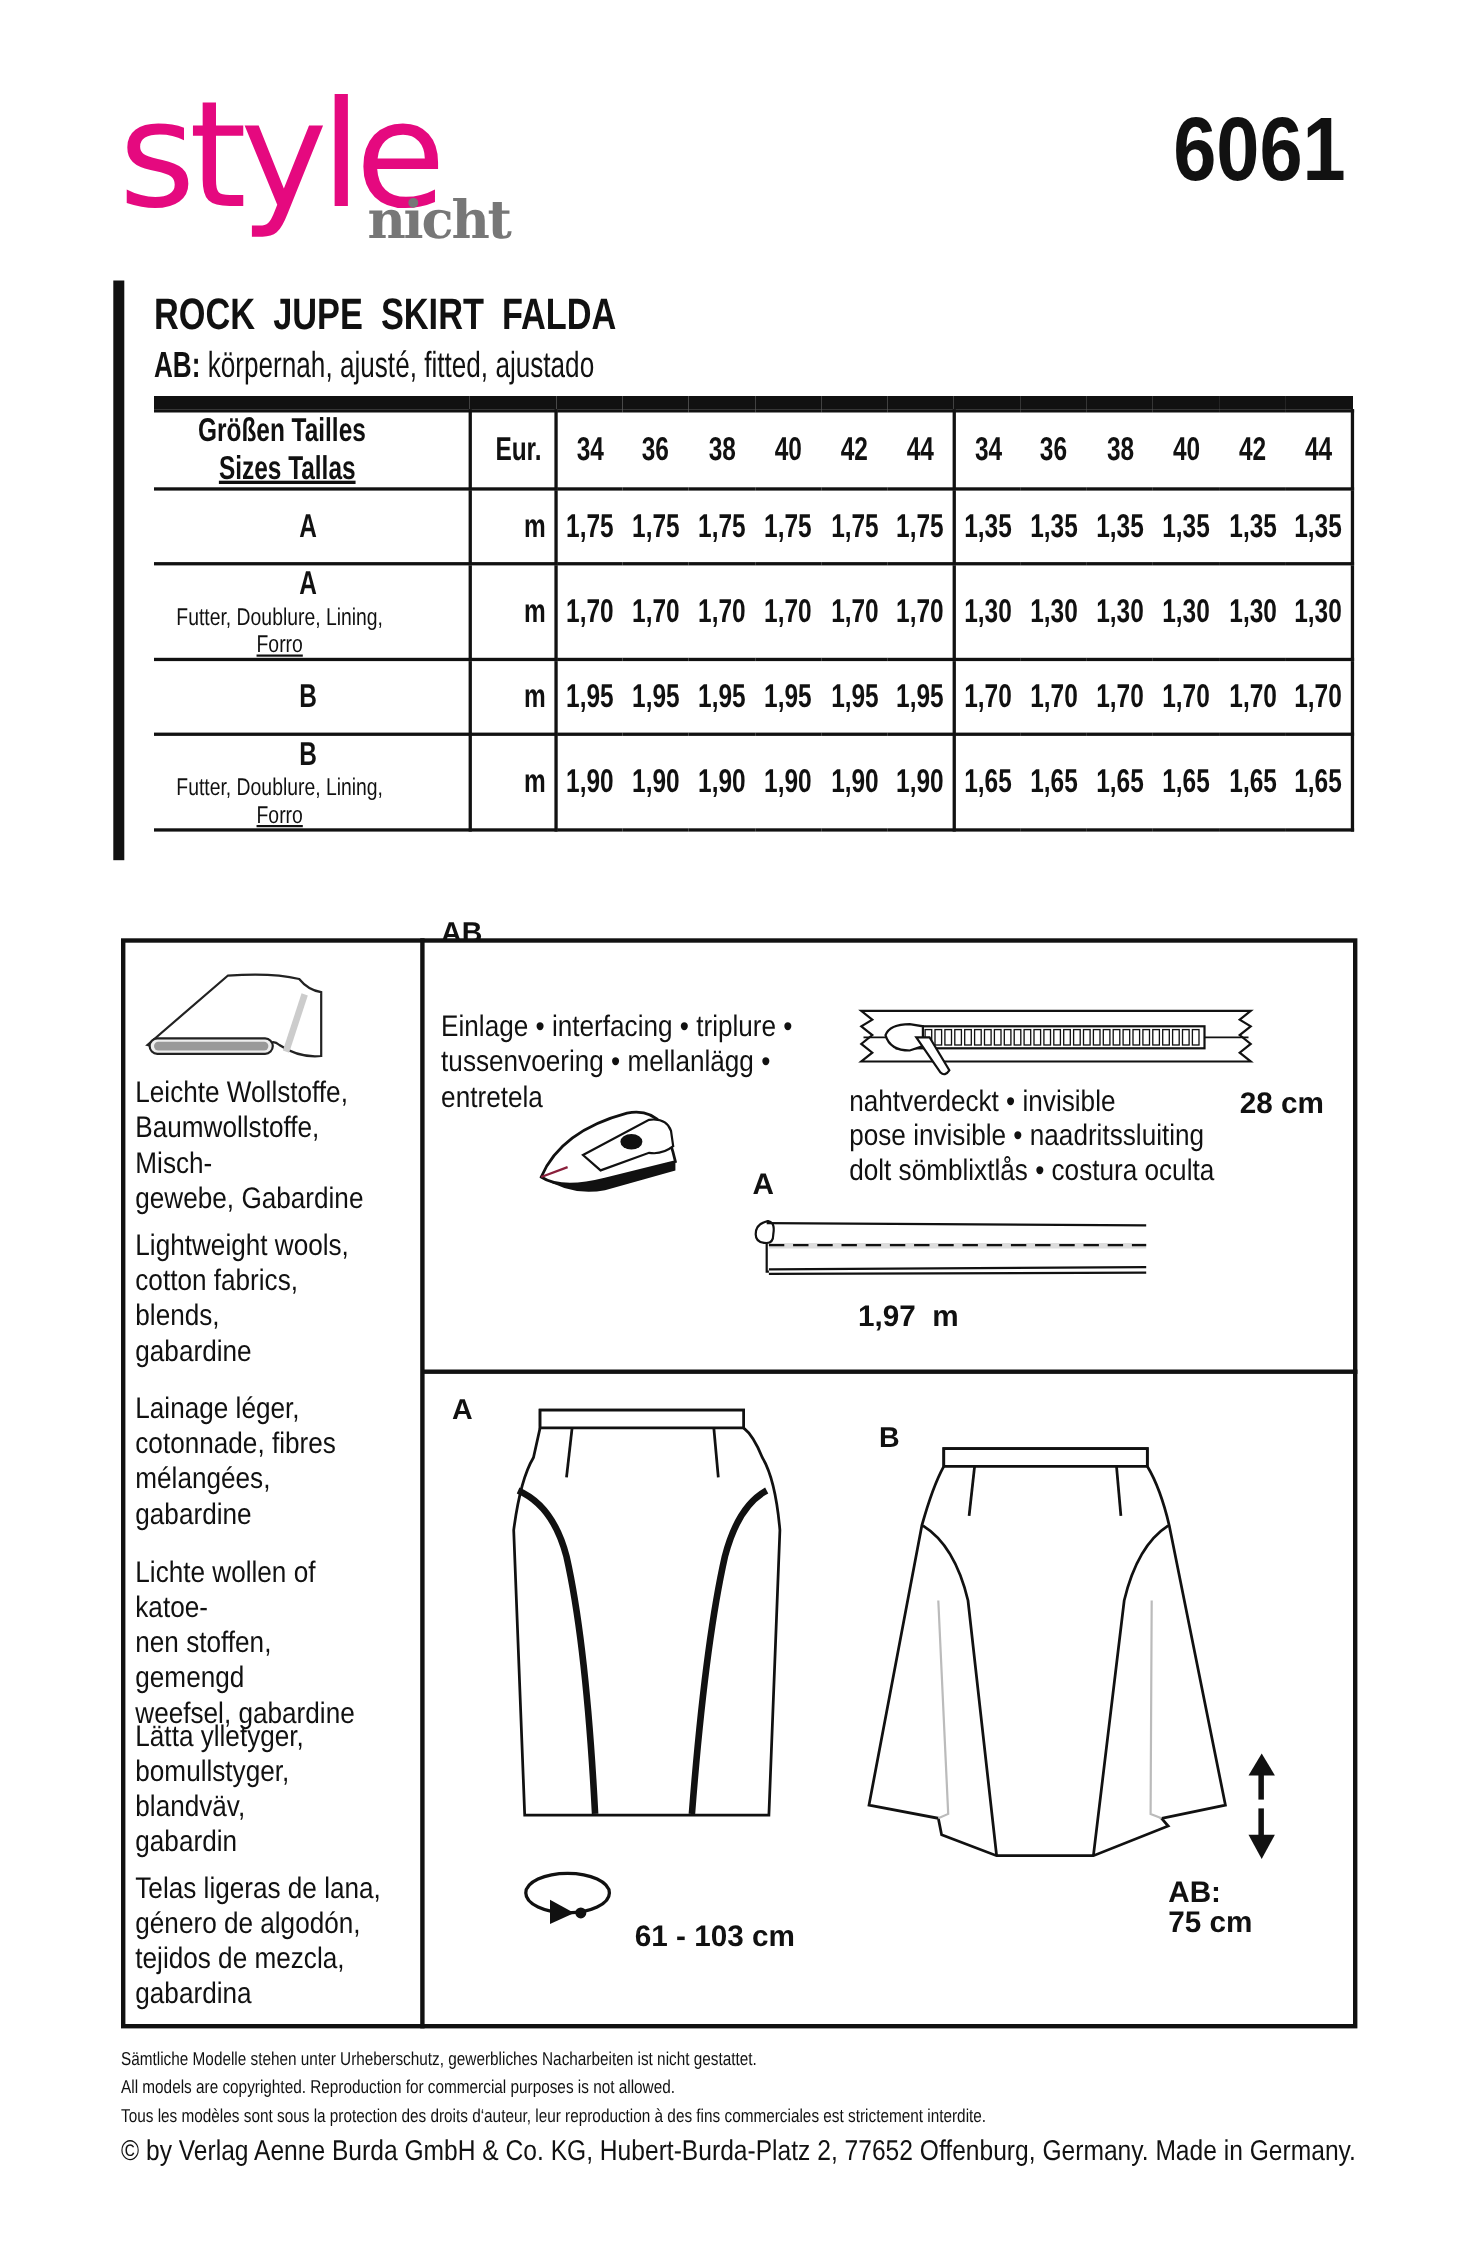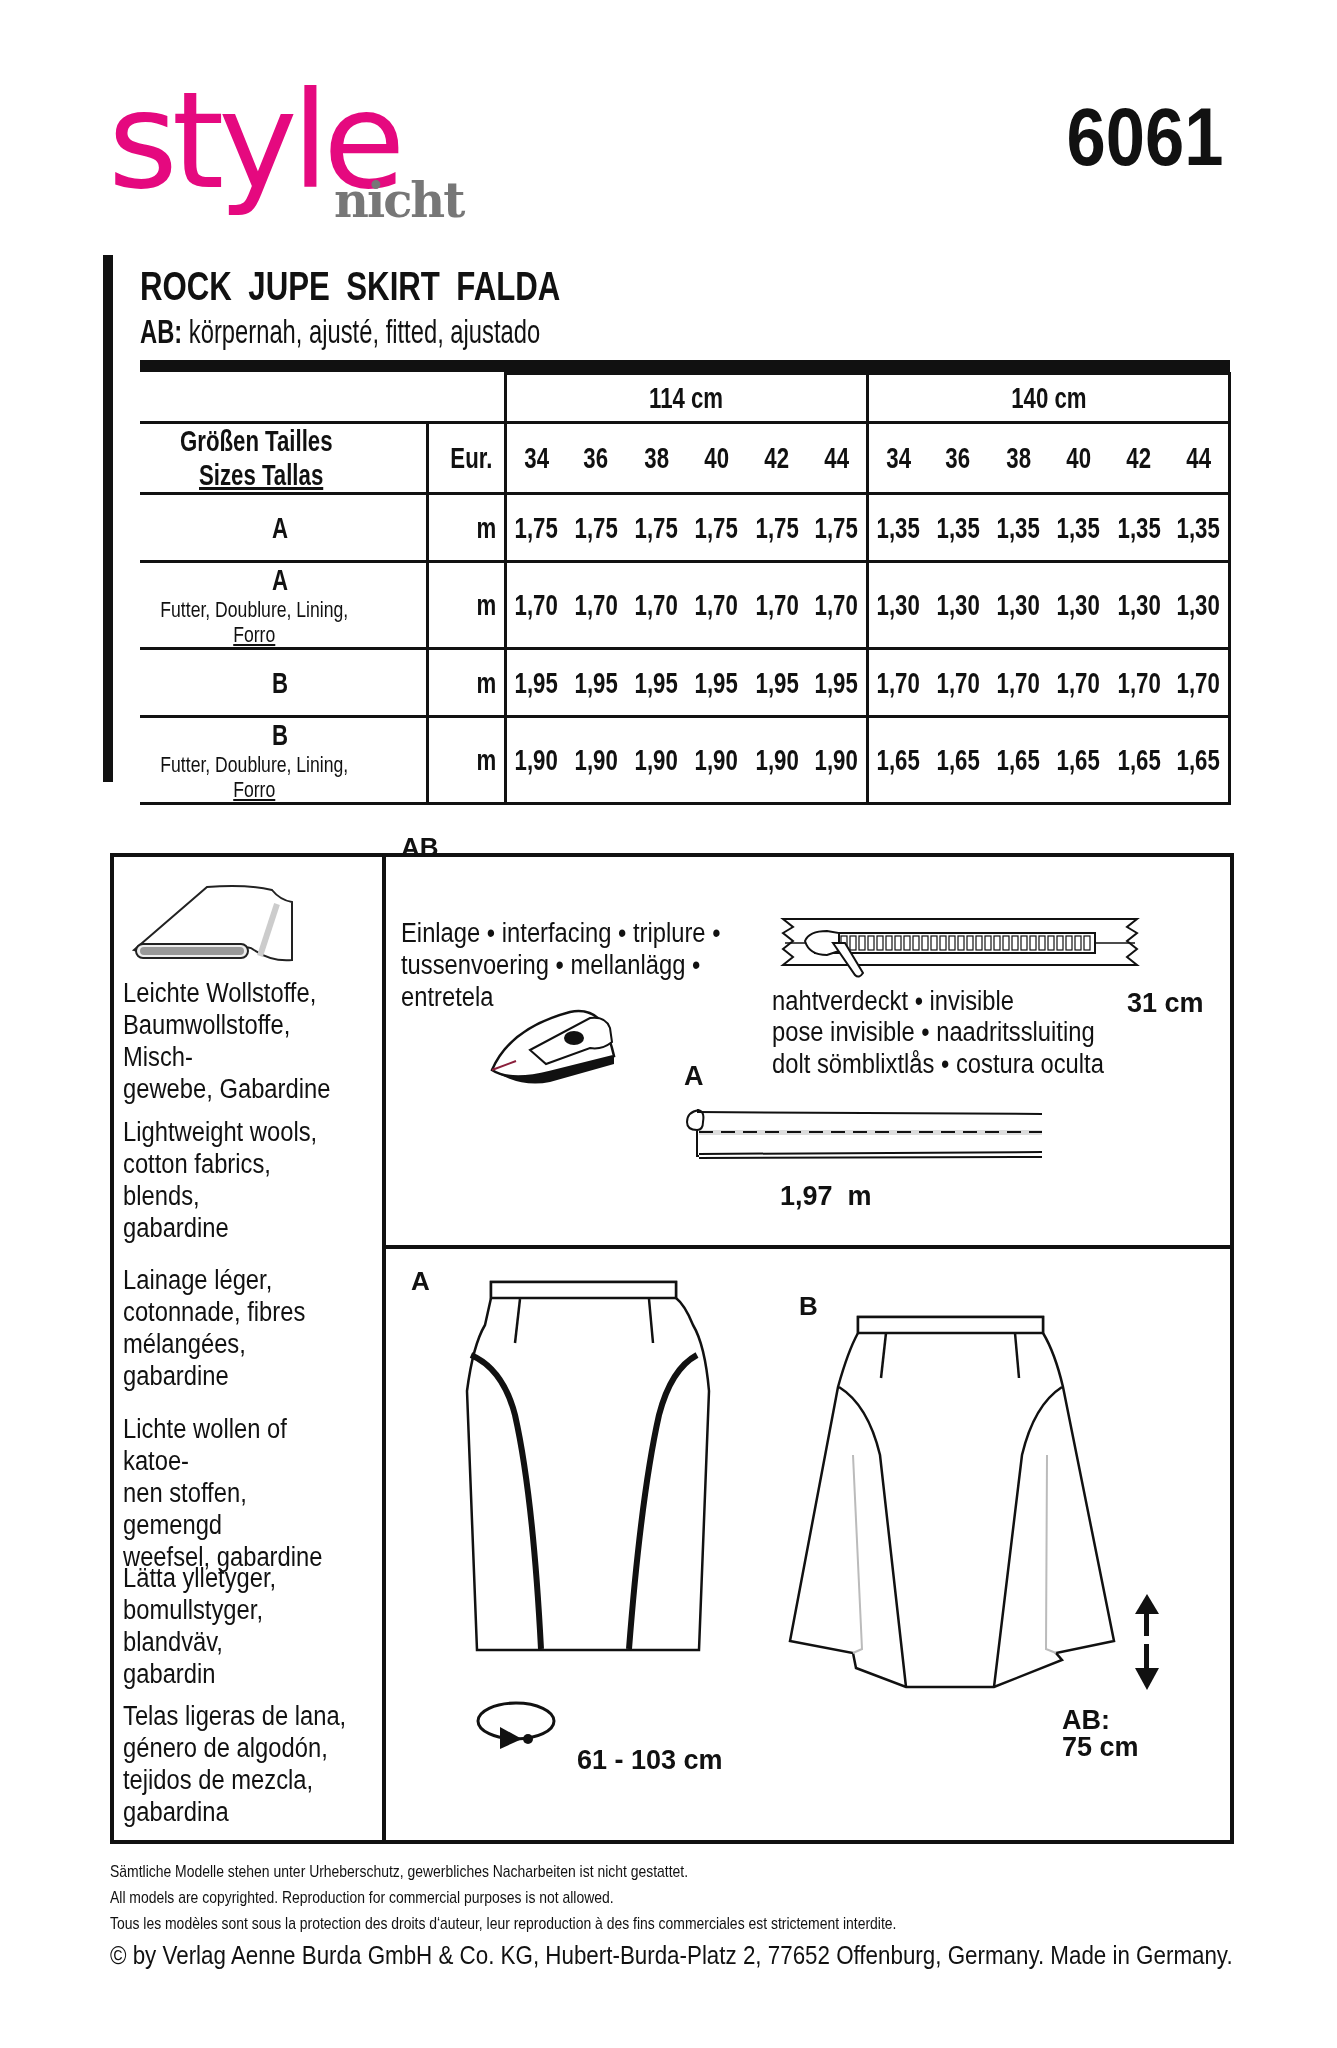--- a/index.html
+++ b/index.html
@@ -74,25 +74,20 @@
       <col style="width:50px">
       <col style="width:50px">
       <col style="width:50px">
       <col style="width:50px">
       <col style="width:50px">
   </colgroup>
   <tbody>
       <tr class="toprule">
         <td colspan="14"></td>
       </tr>
-  <tr class="width-row">
-    <td colspan="2" class="blank-top first-col"></td>
-    <td colspan="6"><span class="sq">114 cm</span></td>
-    <td colspan="6" class="last-col"><span class="sq">140 cm</span></td>
-  </tr>
   <tr class="size-row">
     <td class="first-col">
       <span class="label-main">Größen  Tailles</span><br>
       <span class="label-main"><u>Sizes  Tallas</u></span>
     </td>
     <td class="unit-col"><span class="sq">Eur.</span></td>
     <td style="border-right:none"><span class="sq">34</span></td>
     <td style="border-left:none;border-right:none"><span class="sq">36</span></td>
     <td style="border-left:none;border-right:none"><span class="sq">38</span></td>
     <td style="border-left:none;border-right:none"><span class="sq">40</span></td>
@@ -253,21 +248,21 @@
       <rect x="300" y="21" width="6" height="14" fill="none" stroke="#111" stroke-width="1.2"></rect>
       <rect x="309" y="21" width="6" height="14" fill="none" stroke="#111" stroke-width="1.2"></rect>
     </g>
   <path d="M30,26 Q34,16 52,16 L64,18 L64,36 L52,40 Q34,40 30,26 Z" fill="#fff" stroke="#111" stroke-width="2"></path>
   <path d="M58,28 L80,60 Q84,64 88,58 L70,28 Z" fill="#fff" stroke="#111" stroke-width="2"></path>
 </svg>
 
 <div class="abs notion-text" style="left:772px;top:985px">nahtverdeckt • invisible</div>
 <div class="abs notion-text" style="left:772px;top:1016px">pose invisible • naadritssluiting</div>
 <div class="abs notion-text" style="left:772px;top:1048px">dolt sömblixtlås • costura oculta</div>
-<div class="abs bold-label" style="left:1127px;top:990px;font-size:27px">31 cm</div>
+<div class="abs bold-label" style="left:1127px;top:990px;font-size:27px">28 cm</div>
 
 <div class="abs bold-label" style="left:684px;top:1063px;font-size:27px">A</div>
 <svg style="left:685px;top:1108px;" width="360" height="64" viewBox="0 0 360 64">
   <line x1="12" y1="4" x2="357" y2="6" stroke="#111" stroke-width="2"></line>
   <line x1="14" y1="46" x2="357" y2="44" stroke="#111" stroke-width="2"></line>
   <line x1="14" y1="50" x2="357" y2="49" stroke="#111" stroke-width="2"></line>
   <rect x="14" y="22" width="343" height="5" fill="#ddd"></rect>
   <line x1="14" y1="24" x2="357" y2="24" stroke="#111" stroke-width="2" stroke-dasharray="14,8"></line>
   <path d="M14,2 Q2,4 2,14 Q2,22 12,22 L12,48 L14,48" fill="none" stroke="#111" stroke-width="2"></path>
   <path d="M12,2 Q20,2 18,14 Q18,22 12,22" fill="none" stroke="#111" stroke-width="2"></path>

